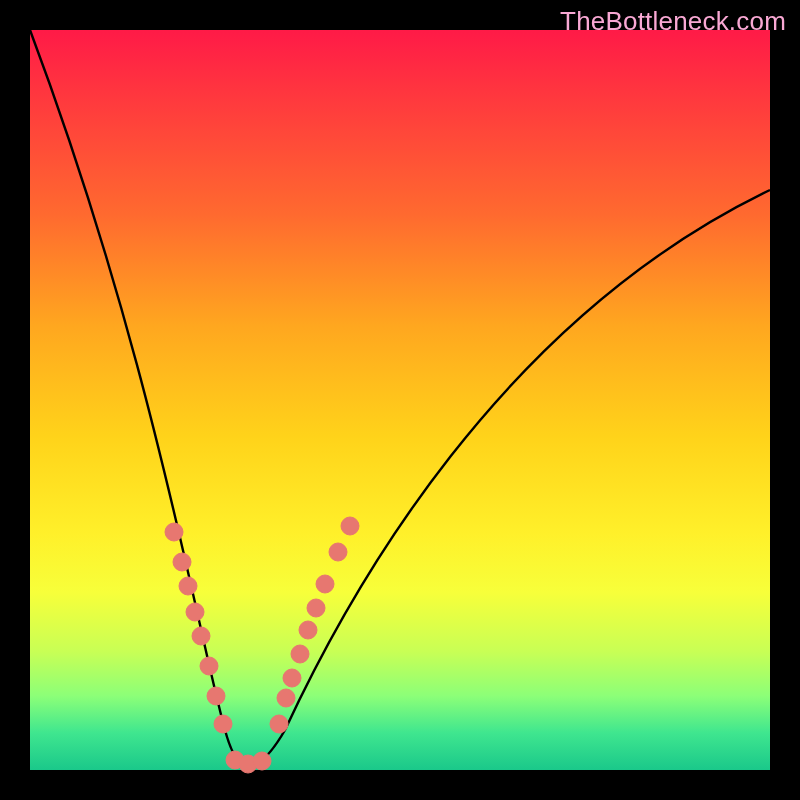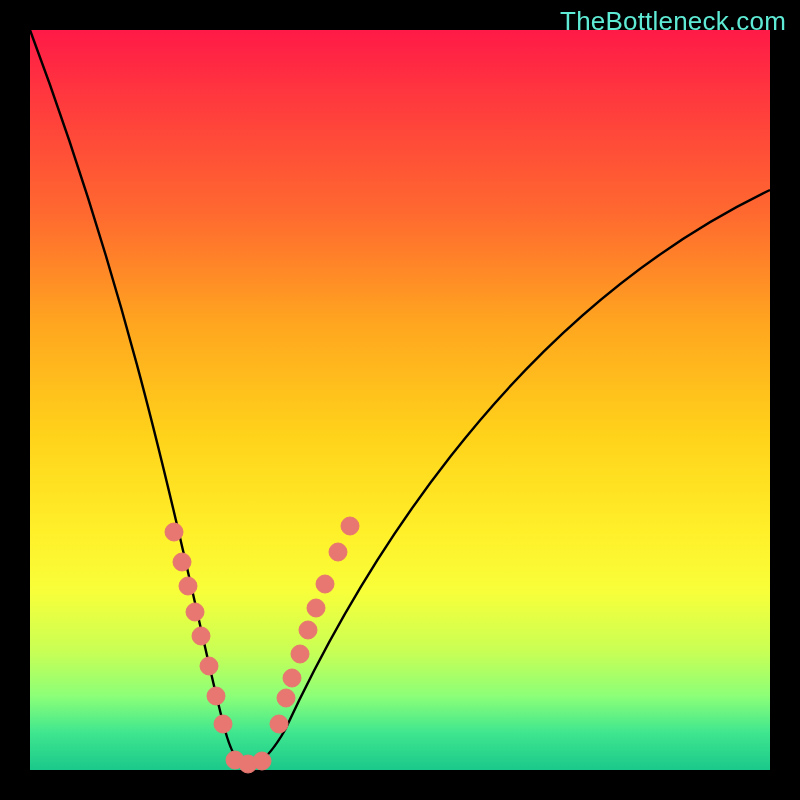--- a/index.html
+++ b/index.html
@@ -38,21 +38,21 @@
       #c8ff55 84%,
       #8cff78 90%,
       #3fe68f 95%,
       #1ac88a 100%
     );
   }
   .watermark {
     position: absolute;
     top: 6px;
     right: 14px;
-    color: #5eead4;
+    color: #f9a8d4;
     font-size: 26px;
     font-weight: 500;
     letter-spacing: 0.2px;
     user-select: none;
   }
   svg.curve {
     position: absolute;
     left: 0;
     top: 0;
     width: 740px;

